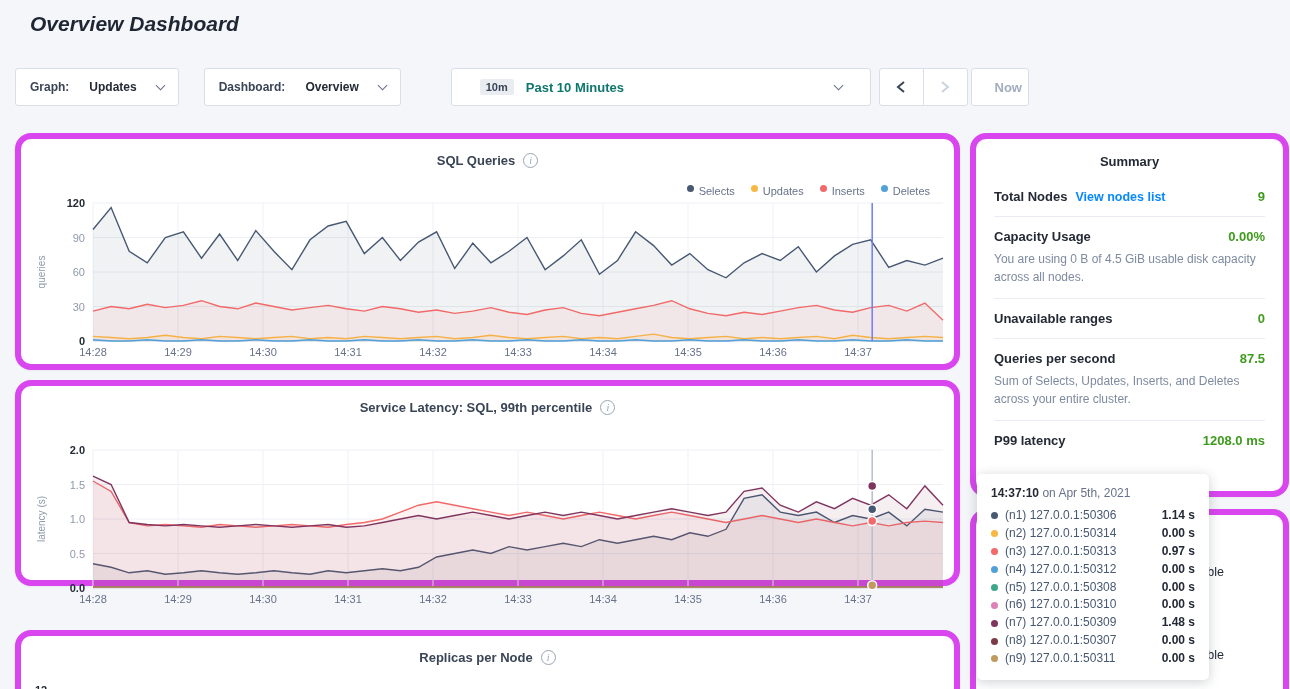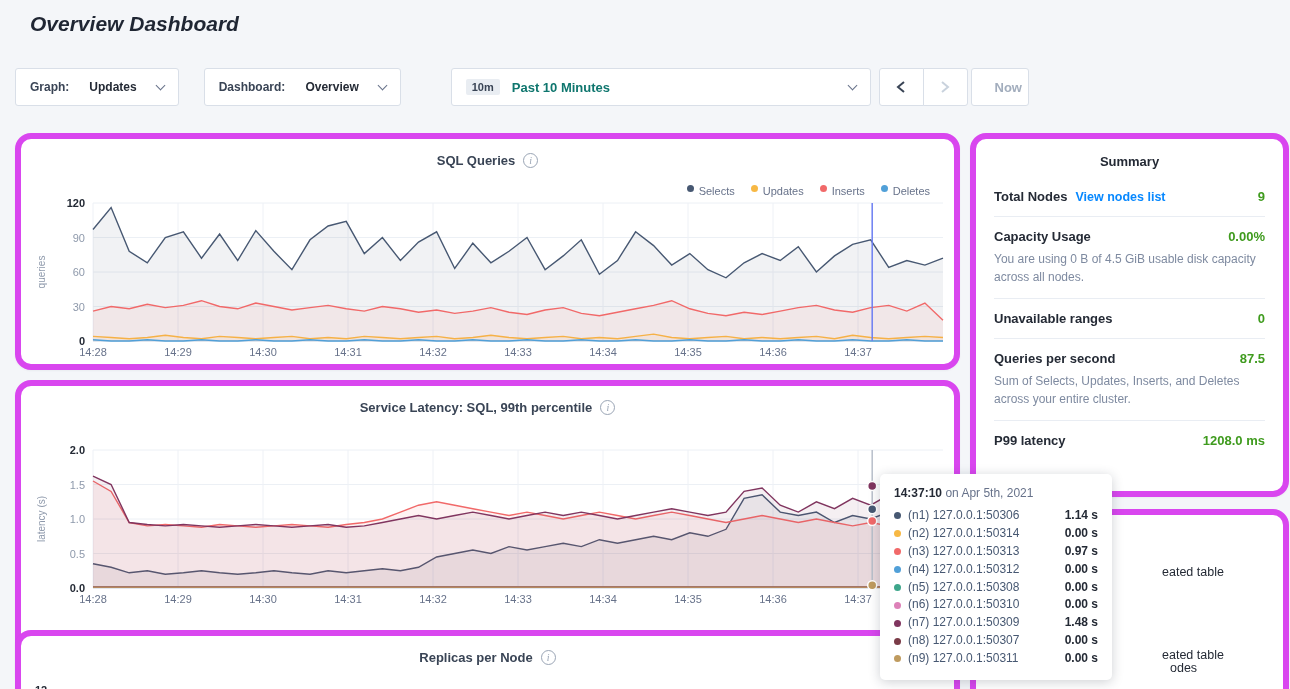--- a/index.html
+++ b/index.html
@@ -14,39 +14,39 @@
 
   
   .toolbar { position:absolute; left:15px; top:68px; height:38px; display:flex; align-items:stretch; }
   .dd { display:flex; align-items:center; gap:20px; padding:0 14px; background:#fff;
         border:1px solid #d9dfe8; border-radius:3px; cursor:pointer; }
   .dd-label { font-size:12px; font-weight:600; color:#394455; }
   .dd-value { font-size:12px; font-weight:700; color:#242a35; }
   .chev { width:7px; height:7px; border-right:1.6px solid #67728a; border-bottom:1.6px solid #67728a;
           transform:rotate(45deg); margin-top:-4px; }
   .dd2 { margin-left:25px; }
-  .time-selector { width:420px; margin-left:50px; display:flex; align-items:center; padding:0 14px;
+  .time-selector { width:420px; margin-left:50px; display:flex; align-items:center; padding:0 28px;
         background:#fff; border:1px solid #d9dfe8; border-radius:3px; cursor:pointer; }
   .time-badge { background:#e9edf2; color:#394455; font-size:11px; font-weight:700;
         padding:2px 6px; border-radius:2px; }
   .time-value { font-size:13px; font-weight:700; color:#0f766e; margin-left:12px; }
   .time-selector .chev { margin-left:auto; }
   .nav-group { display:flex; margin-left:8px; }
   .nav-btn { width:45px; background:#fff; border:1px solid #d9dfe8; display:flex;
         align-items:center; justify-content:center; cursor:pointer; }
   .nav-btn.prev { border-radius:3px 0 0 3px; }
   .nav-btn.next { border-radius:0 3px 3px 0; margin-left:-1px; }
   .now-btn { margin-left:3px; width:58px; background:#fff; border:1px solid #d9dfe8; border-radius:3px;
         font-size:13px; font-weight:600; color:#a2adbd; font-family:inherit; cursor:default;padding-left:17px; }
 
   
   .panel { position:absolute; background:#fff; border:6px solid #d946ef; border-radius:16px;
         box-shadow:0 1px 2px rgba(40,55,80,.05); }
   .chart-panel-1 { left:15px; top:133px; width:945px; height:237px; }
-  .chart-panel-2 { left:15px; top:380px; width:945px; height:308px; }
+  .chart-panel-2 { left:15px; top:380px; width:945px; height:206px; }
   .chart-panel-3 { left:15px; top:630px; width:945px; height:110px; }
   .summary-panel { left:970px; top:133px; width:319px; height:364px; }
   .events-panel  { left:970px; top:509px; width:319px; height:200px; }
 
   .chart-title-row { display:flex; align-items:center; justify-content:center; gap:8px;
         padding-top:14px; }
   .chart-title { font-size:13px; font-weight:700; color:#394455; }
   .info-icon { width:15px; height:15px; border:1px solid #9aa5b5; border-radius:50%;
         color:#9aa5b5; font-size:10px; display:inline-flex; align-items:center; justify-content:center;
         font-family:"Liberation Serif", serif; font-style:italic; cursor:pointer; }
@@ -67,21 +67,21 @@
   .summary-item:first-child { border-top:none; }
   .si-row { display:flex; align-items:baseline; gap:8px; }
   .si-label { font-size:13px; font-weight:700; color:#242a35; }
   .si-link { font-size:12.5px; font-weight:700; color:#0788ff; text-decoration:none; cursor:pointer; }
   .si-value { margin-left:auto; font-size:13px; font-weight:700; color:#3f9b1e; }
   .si-desc { font-size:12px; color:#7e8aa0; line-height:1.5; margin-top:6px; max-width:285px; }
 
   .event-fragment { position:absolute; font-size:12.5px; color:#242a35; white-space:nowrap; }
 
   
-  .tooltip { position:absolute; left:880px; top:474px; width:232px; background:#fff; border-radius:5px;
+  .tooltip { position:absolute; left:977px; top:474px; width:232px; background:#fff; border-radius:5px;
         box-shadow:0 2px 12px rgba(30,40,60,.22); padding:12px 14px; z-index:20; }
   .tt-header { font-size:12px; color:#67728a; margin-bottom:7px; }
   .tt-time { color:#242a35; font-weight:600; }
   .tt-row { display:flex; align-items:center; gap:7px; font-size:12px; line-height:1.49; }
   .tt-dot { width:7px; height:7px; border-radius:50%; flex:0 0 auto; }
   .tt-label { color:#475872; }
   .tt-value { margin-left:auto; font-weight:700; color:#242a35; }
 </style>
 </head>
 <body>

